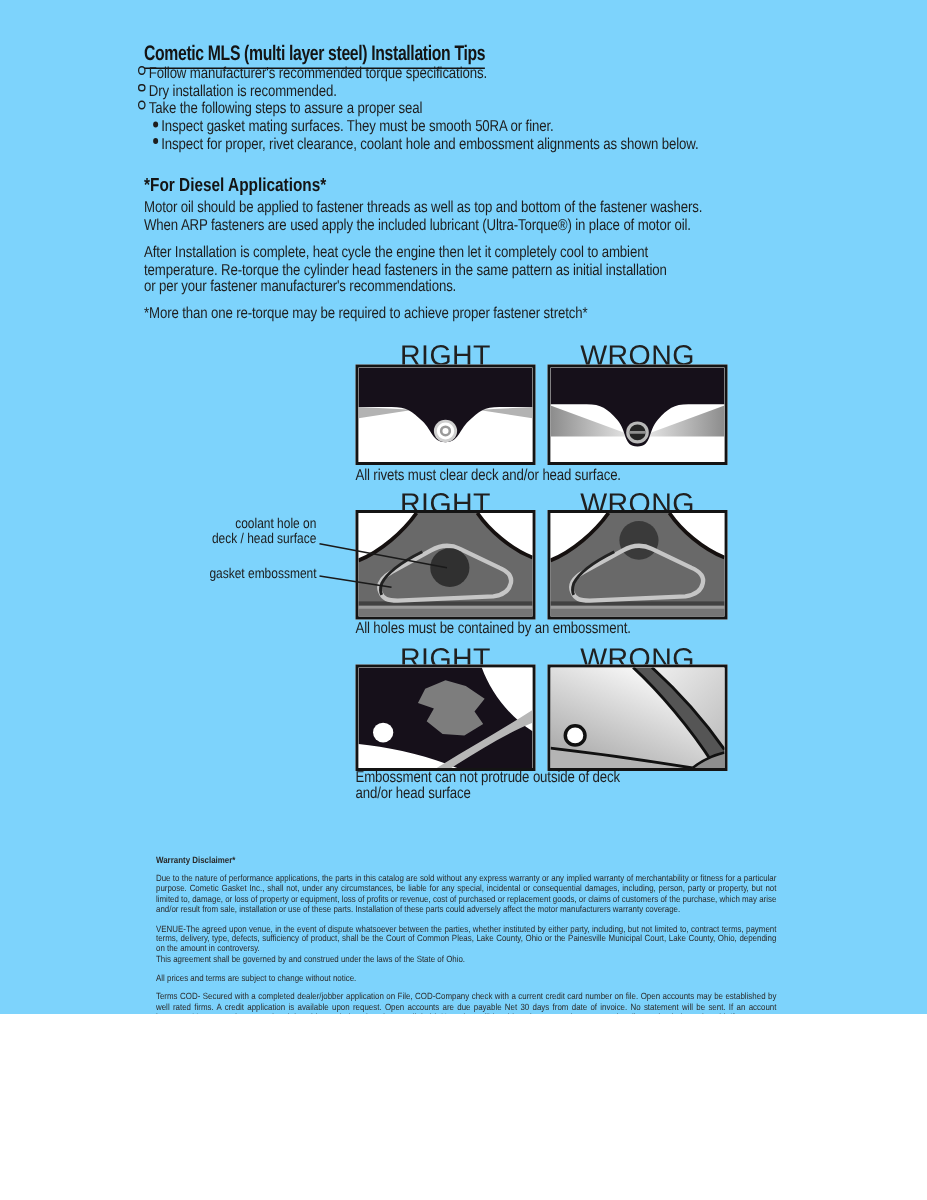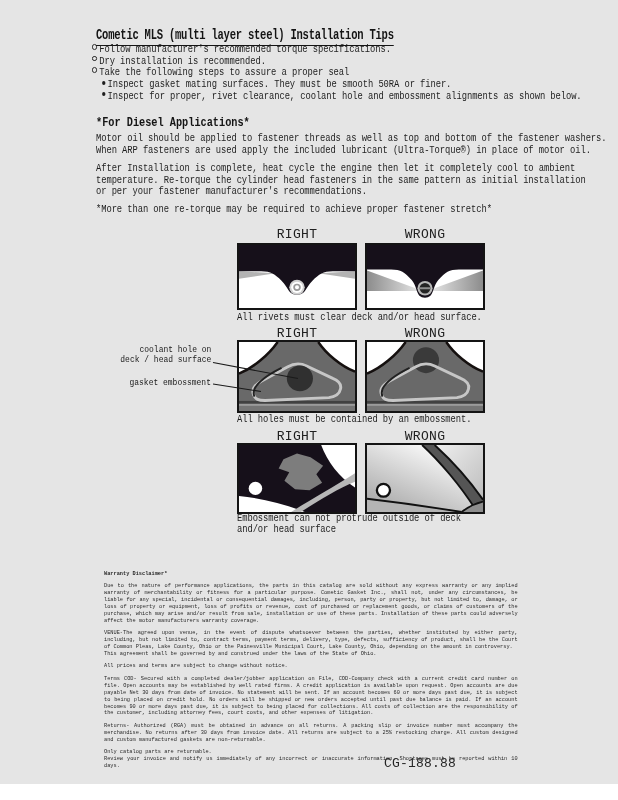--- a/index.html
+++ b/index.html
@@ -1,34 +1,34 @@
 <!DOCTYPE html>
 <html><head>
 <meta charset="utf-8">
 <style>
   html,body{margin:0;padding:0;background:#ffffff;}
-  .page{position:relative;width:618px;height:784px;background:#e5e5e5;overflow:hidden;
-        font-family:Liberation Mono, monospace;color:#1e1e1e;}
+  .page{position:relative;width:618px;height:676px;background:#7dd3fc;overflow:hidden;
+        font-family:Liberation Sans, sans-serif;color:#1e1e1e;}
   .abs{position:absolute;}
   .title{position:absolute;left:96px;top:27px;font-size:14px;font-weight:bold;color:#141414;
          letter-spacing:-0.3px;white-space:nowrap;border-bottom:1.6px solid #141414;padding-bottom:2px;
          transform:scaleX(0.75);transform-origin:left top;}
   .sx84{transform:scaleX(0.84);transform-origin:left top;}
   .tips{position:absolute;left:92px;top:44px;font-size:10.5px;line-height:11.6px;letter-spacing:-0.1px;}
   .tip{white-space:nowrap;}
   .tip.sub{padding-left:12px;}
   .ob{display:inline-block;width:3.6px;height:3.6px;border:1px solid #1e1e1e;border-radius:50%;
       margin-right:3px;vertical-align:2.5px;}
   .fb{display:inline-block;width:4px;height:4px;background:#1e1e1e;border-radius:50%;
       margin-right:2.5px;vertical-align:2.5px;}
   .h2{position:absolute;left:96px;top:116px;font-size:12.5px;font-weight:bold;color:#141414;
       white-space:nowrap;transform:scaleX(0.82);transform-origin:left top;}
   .para{position:absolute;left:96px;font-size:10.5px;line-height:11.7px;letter-spacing:-0.1px;}
   .line{white-space:nowrap;}
-  .dglabel{position:absolute;width:120px;text-align:center;font-size:13px;color:#202020;letter-spacing:0.3px;}
+  .dglabel{position:absolute;width:120px;text-align:center;font-size:19px;color:#202020;letter-spacing:0.3px;}
   .dbox{position:absolute;width:120px;box-sizing:border-box;border:2px solid #141414;background:#fff;}
   .dbox svg{display:block;width:100%;height:100%;}
   .caption{position:absolute;left:237px;font-size:10.5px;line-height:10.8px;letter-spacing:-0.1px;
            white-space:nowrap;transform:scaleX(0.84);transform-origin:left top;}
   .callout{position:absolute;right:407px;font-size:9.5px;line-height:10px;text-align:right;
            white-space:nowrap;transform:scaleX(0.84);transform-origin:right top;color:#1b1b1b;}
   .legal{position:absolute;left:104px;top:571px;width:470px;font-size:6px;line-height:6.9px;
          text-align:justify;color:#2a2a2a;transform:scaleX(0.88);transform-origin:left top;}
   .legal .hd{font-weight:bold;margin-bottom:5.5px;}
   .legal .blk{margin-bottom:5.5px;}

